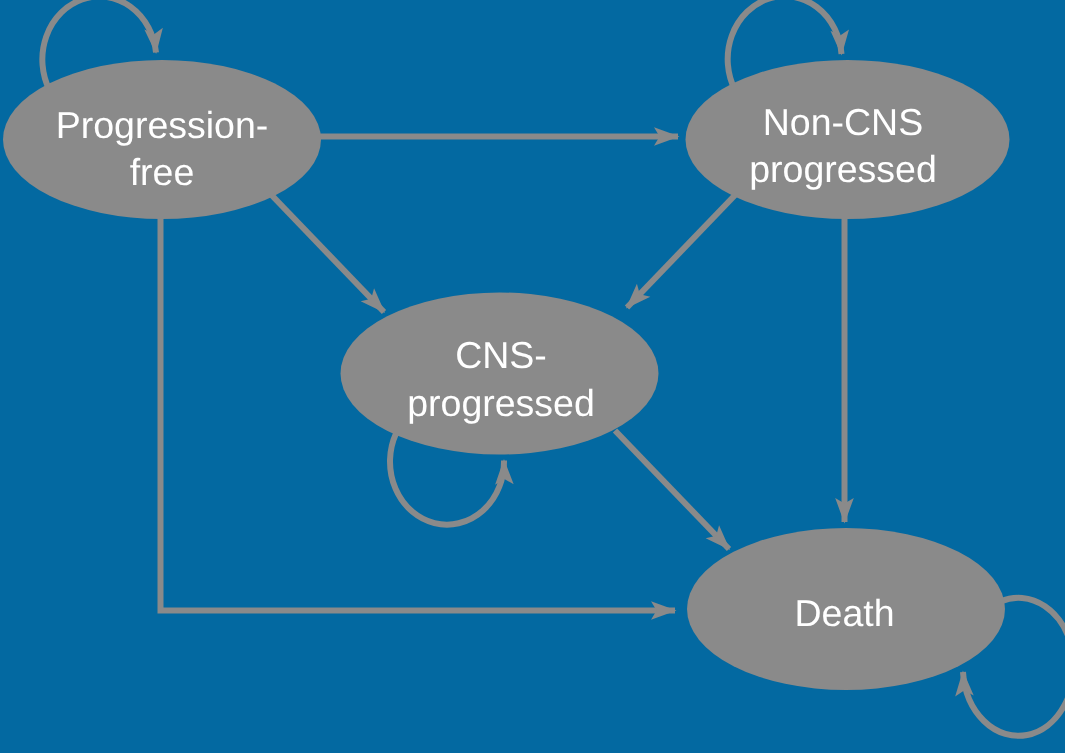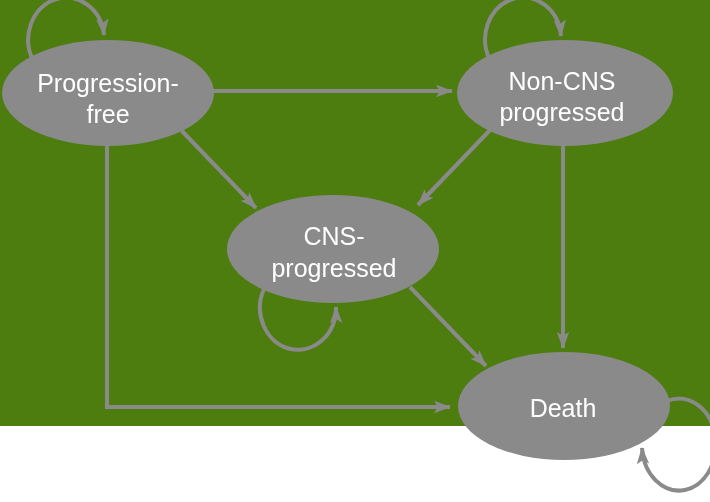--- a/index.html
+++ b/index.html
@@ -7,22 +7,22 @@
     padding: 0;
     background: #ffffff;
     width: 710px;
     height: 502px;
     overflow: hidden;
     font-family: "Liberation Sans", sans-serif;
   }
   #stage {
     position: relative;
     width: 710px;
-    height: 426px;
-    background: #4d7c0f;
+    height: 502px;
+    background: #0369a1;
   }
   svg { display: block; }
   .node-label {
     font-family: "Liberation Sans", sans-serif;
     font-size: 25px;
     text-anchor: middle;
   }
   .arrow {
     fill: none;
     stroke-width: 4;

